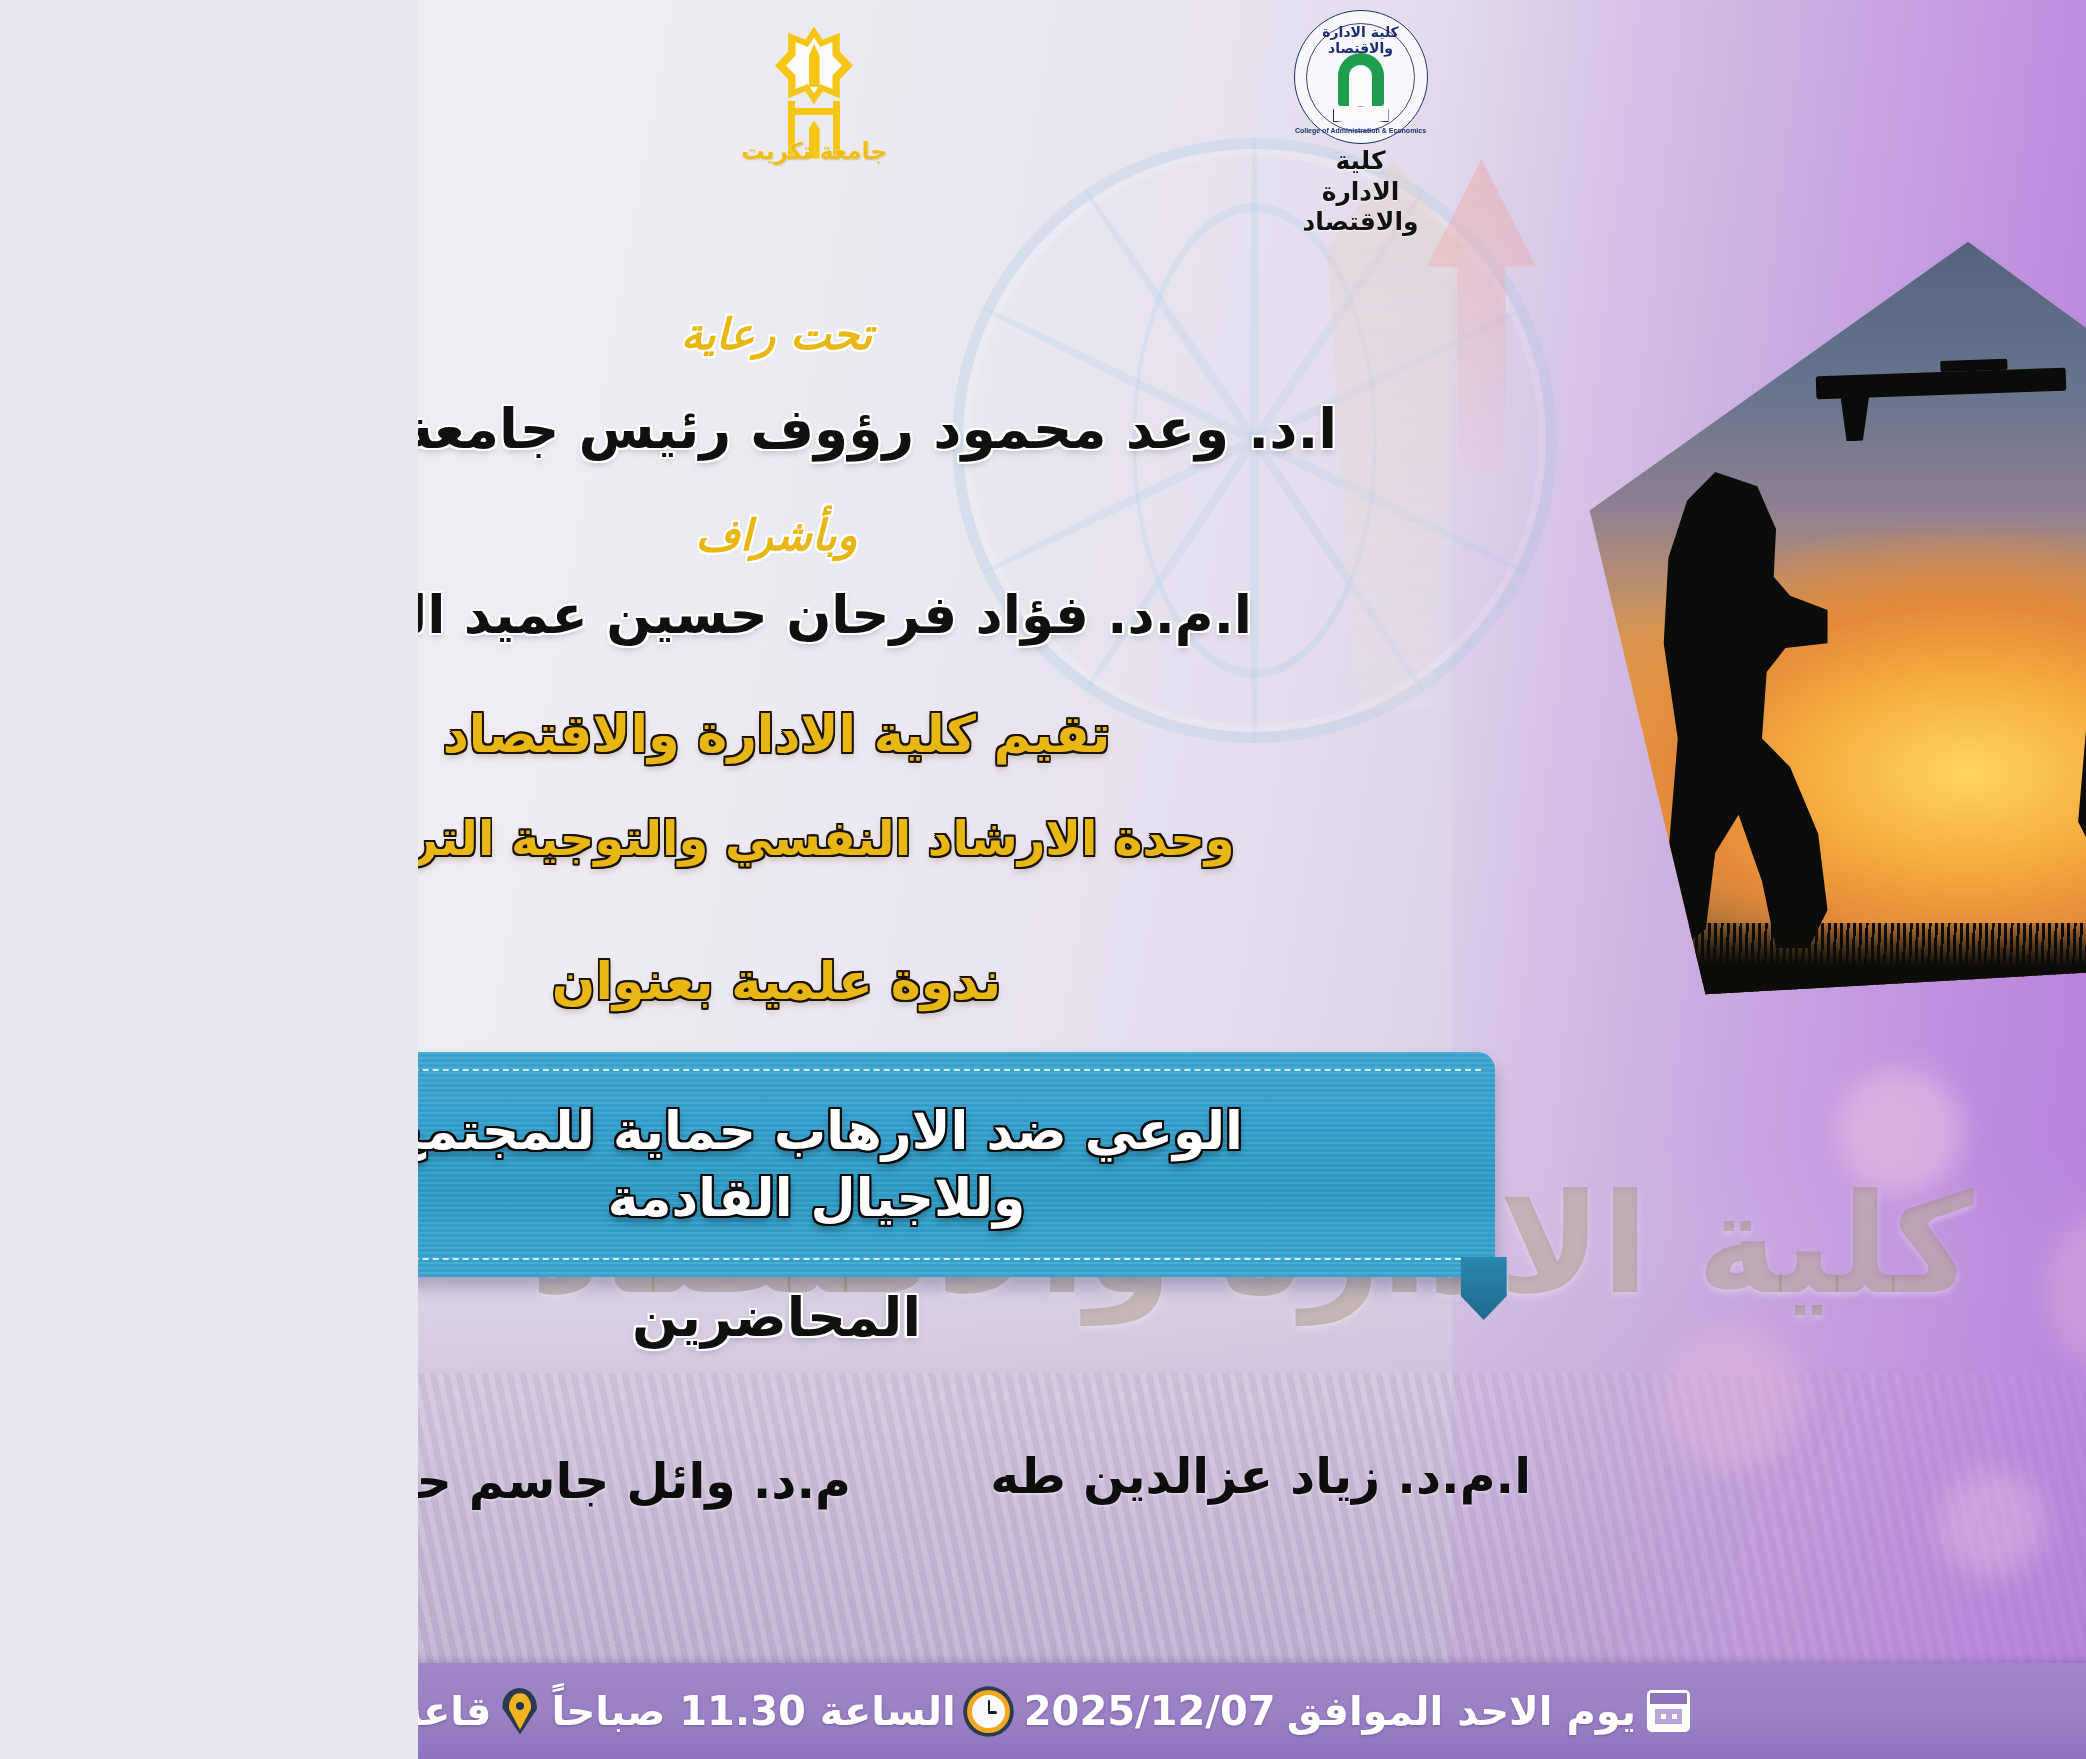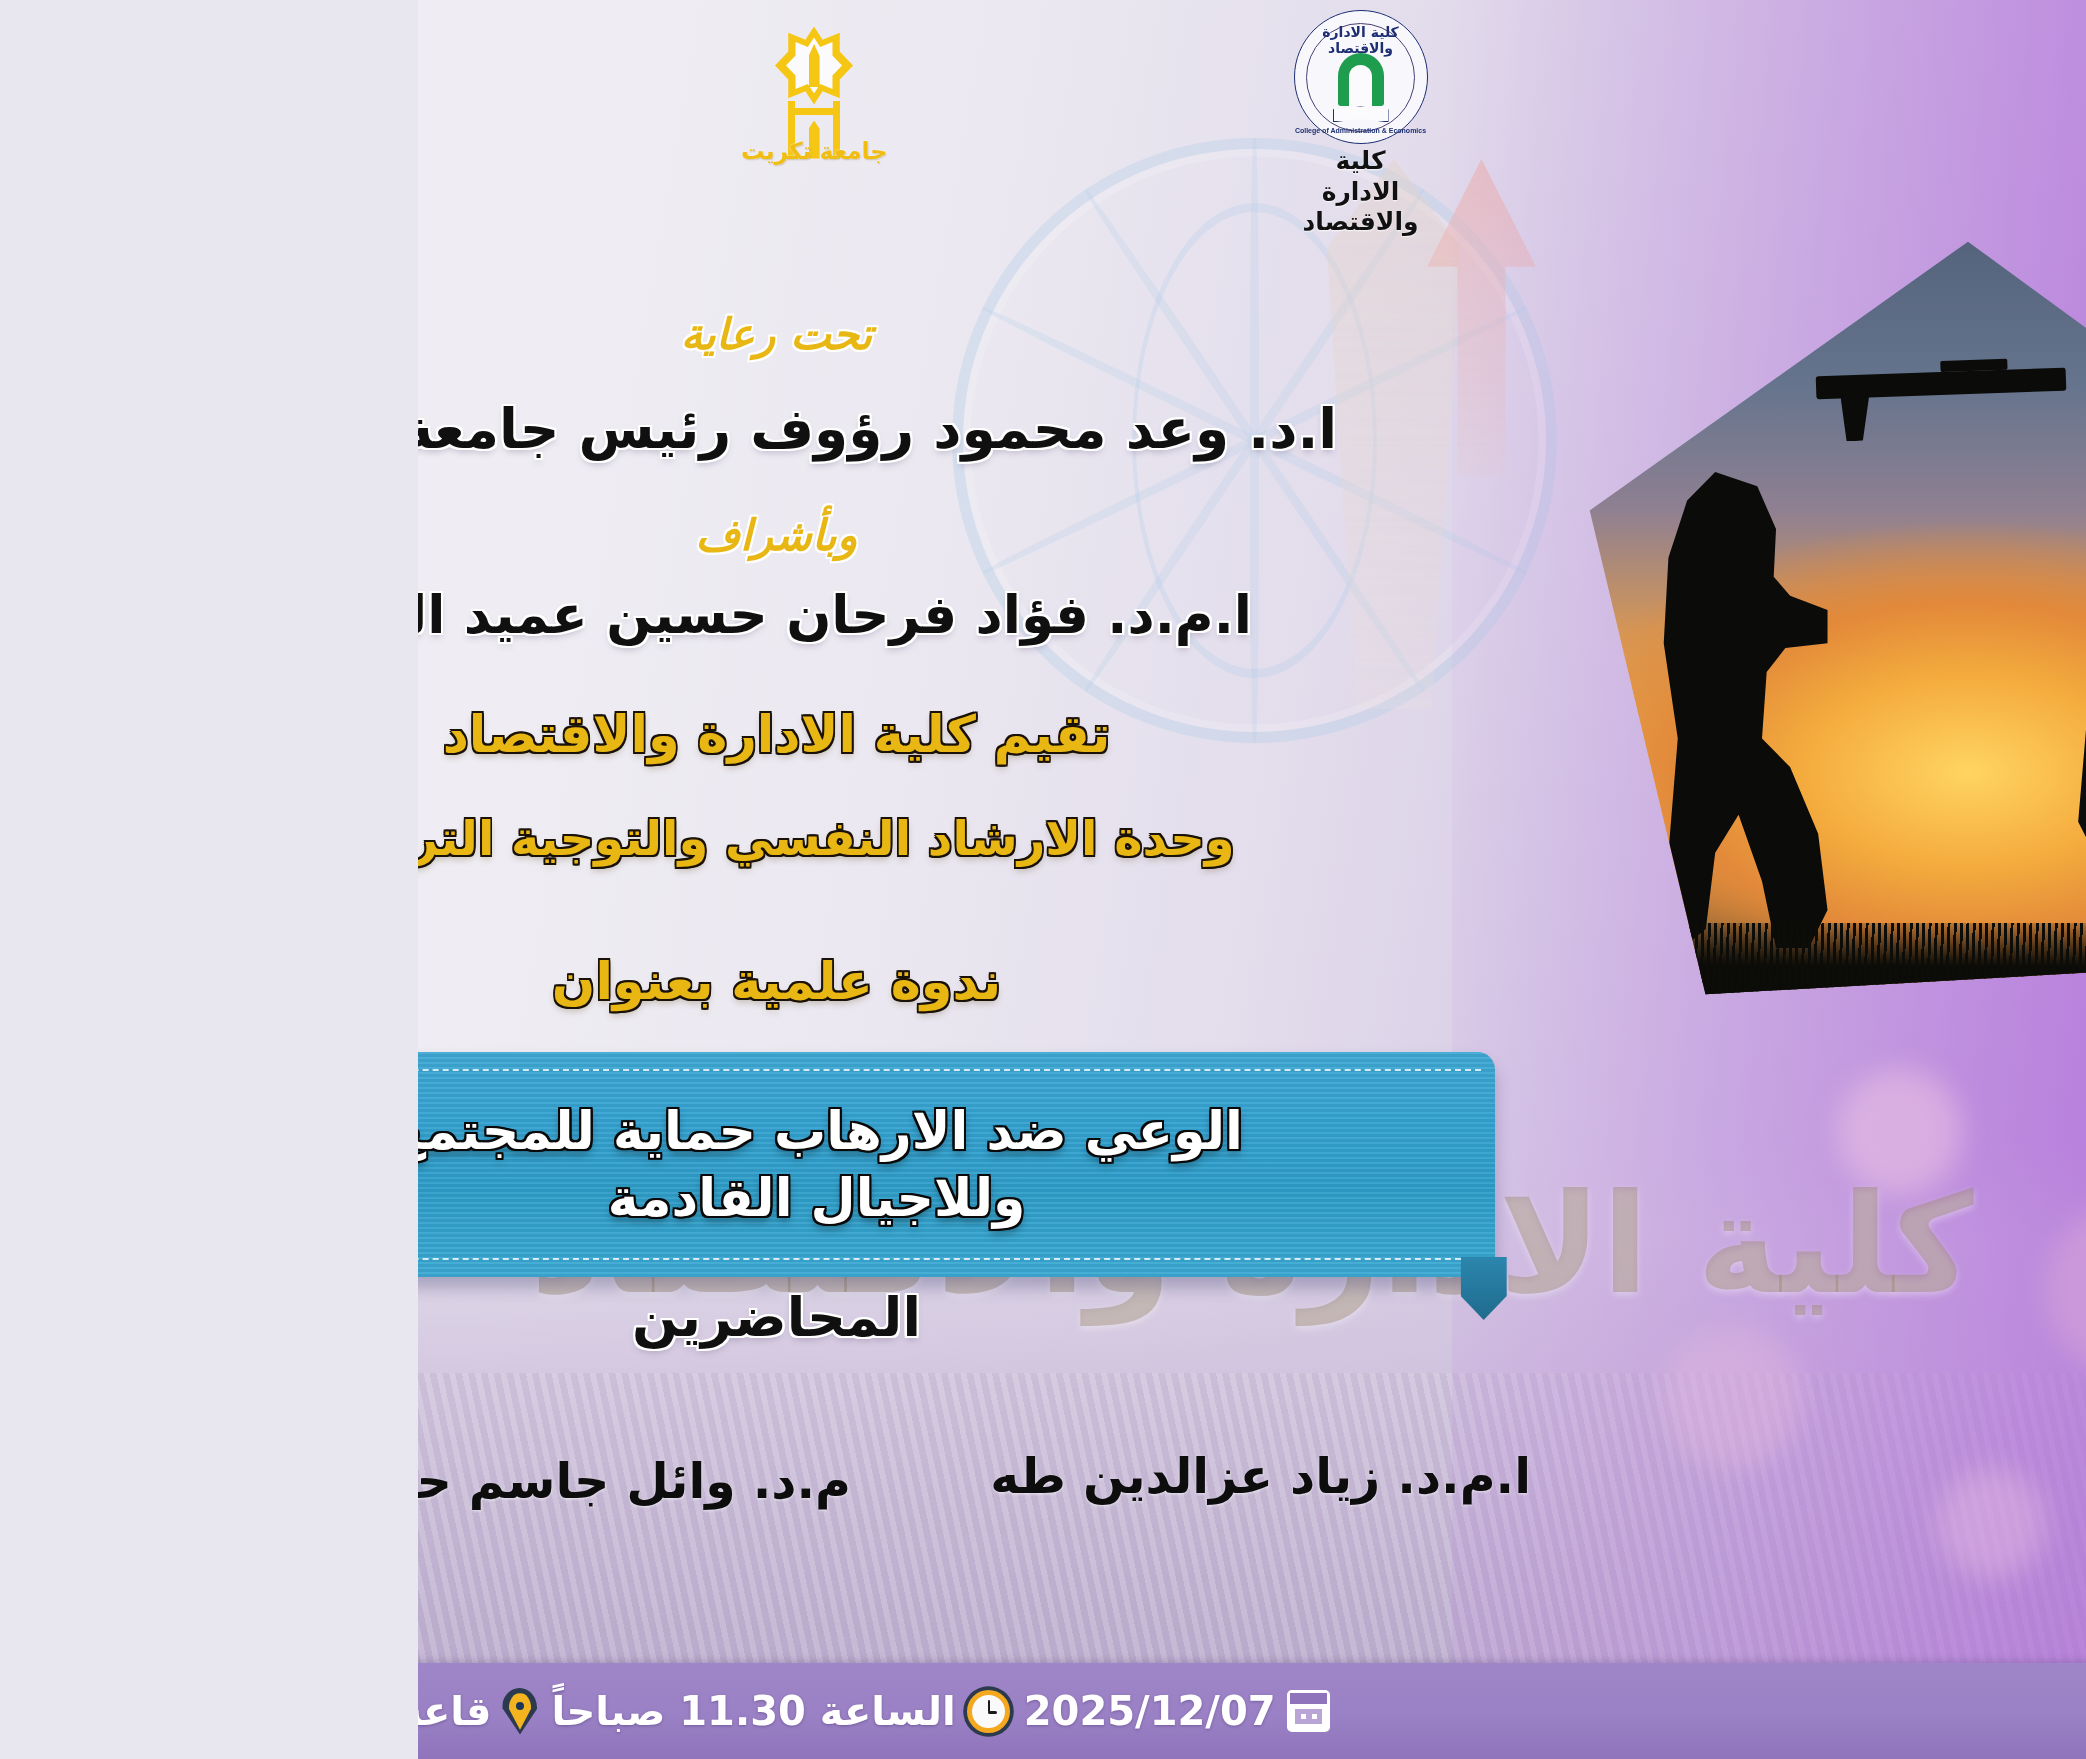--- a/index.html
+++ b/index.html
@@ -460,20 +460,21 @@
     <div class="soldier"></div>
     <div class="rifle"></div>
     <div class="hand"></div>
     <div class="grass"></div>
   </div>
 
   <div id="footer">
 
     <div class="fitem">
       <span class="ico ico-cal"></span>
+      <span class="ftext">يوم الاحد الموافق</span>
       <span class="ftext">2025/12/07</span>
     </div>
 
     <div class="fitem">
       <span class="ico ico-clock"></span>
       <span class="ftext">الساعة 11.30 صباحاً</span>
     </div>
 
     <div class="fitem">
       <span class="ico ico-pin">

